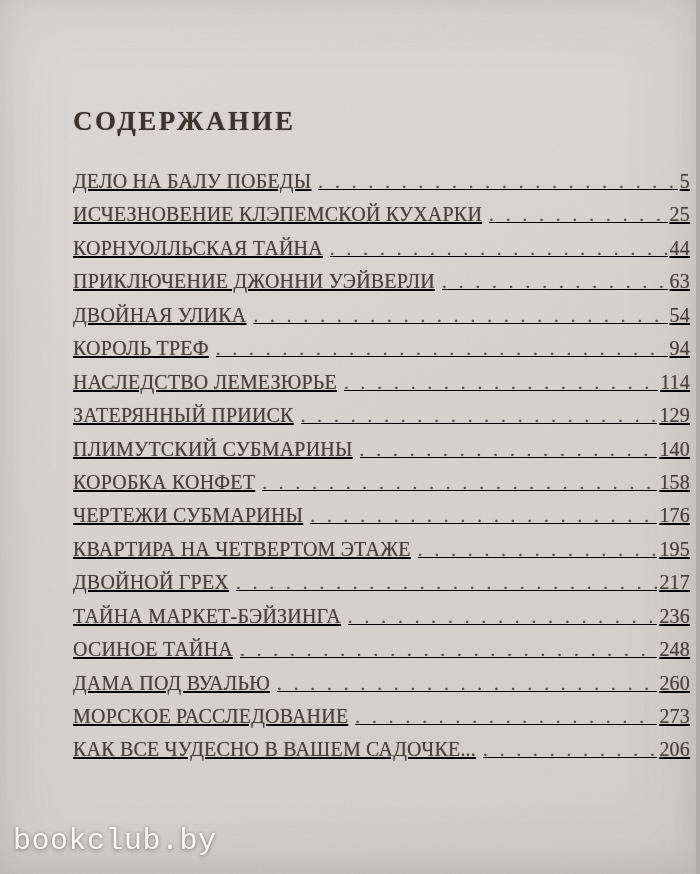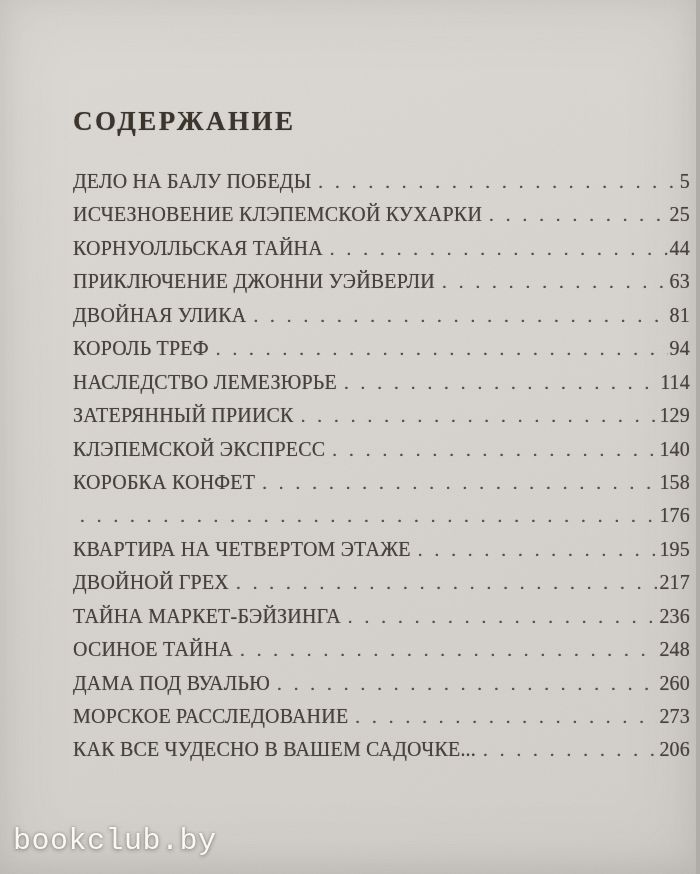--- a/index.html
+++ b/index.html
@@ -34,20 +34,21 @@
     font-weight: bold;
     letter-spacing: 2.5px;
     color: var(--ink-dark);
     text-shadow: 0 0 1px rgba(59,53,46,0.55);
   }
   .toc {
     position: absolute;
     left: 73px; top: 165px;
     width: 617px;
     filter: blur(0.22px);
+    text-decoration: underline;
   }
   .toc-row {
     display: flex;
     align-items: baseline;
     height: 33.45px;
     font-size: 20px;
     line-height: 33.45px;
     color: var(--ink);
     letter-spacing: 0.2px;
     text-shadow: 0 0 0.8px rgba(72,66,59,0.6);
@@ -113,21 +114,21 @@
 
     <div class="toc-row">
       <span class="toc-title">ПРИКЛЮЧЕНИЕ ДЖОННИ УЭЙВЕРЛИ</span>
       <span class="toc-dots">. . . . . . . . . . . . . . . . . . . . . . . . . . . . . . . . . . . . . . . . . . . . . . . . . . . . . . . . . . . . </span>
       <span class="toc-page">63</span>
     </div>
 
     <div class="toc-row">
       <span class="toc-title">ДВОЙНАЯ УЛИКА</span>
       <span class="toc-dots">. . . . . . . . . . . . . . . . . . . . . . . . . . . . . . . . . . . . . . . . . . . . . . . . . . . . . . . . . . . . </span>
-      <span class="toc-page">81</span>
+      <span class="toc-page">54</span>
     </div>
 
     <div class="toc-row">
       <span class="toc-title">КОРОЛЬ ТРЕФ</span>
       <span class="toc-dots">. . . . . . . . . . . . . . . . . . . . . . . . . . . . . . . . . . . . . . . . . . . . . . . . . . . . . . . . . . . . </span>
       <span class="toc-page">94</span>
     </div>
 
     <div class="toc-row">
       <span class="toc-title">НАСЛЕДСТВО ЛЕМЕЗЮРЬЕ</span>
@@ -135,32 +136,33 @@
       <span class="toc-page">114</span>
     </div>
 
     <div class="toc-row">
       <span class="toc-title">ЗАТЕРЯННЫЙ ПРИИСК</span>
       <span class="toc-dots">. . . . . . . . . . . . . . . . . . . . . . . . . . . . . . . . . . . . . . . . . . . . . . . . . . . . . . . . . . . . </span>
       <span class="toc-page">129</span>
     </div>
 
     <div class="toc-row">
-      <span class="toc-title">КЛЭПЕМСКОЙ ЭКСПРЕСС</span>
+      <span class="toc-title">ПЛИМУТСКИЙ СУБМАРИНЫ</span>
       <span class="toc-dots">. . . . . . . . . . . . . . . . . . . . . . . . . . . . . . . . . . . . . . . . . . . . . . . . . . . . . . . . . . . . </span>
       <span class="toc-page">140</span>
     </div>
 
     <div class="toc-row">
       <span class="toc-title">КОРОБКА КОНФЕТ</span>
       <span class="toc-dots">. . . . . . . . . . . . . . . . . . . . . . . . . . . . . . . . . . . . . . . . . . . . . . . . . . . . . . . . . . . . </span>
       <span class="toc-page">158</span>
     </div>
 
     <div class="toc-row">
+      <span class="toc-title">ЧЕРТЕЖИ СУБМАРИНЫ</span>
       <span class="toc-dots">. . . . . . . . . . . . . . . . . . . . . . . . . . . . . . . . . . . . . . . . . . . . . . . . . . . . . . . . . . . . </span>
       <span class="toc-page">176</span>
     </div>
 
     <div class="toc-row">
       <span class="toc-title">КВАРТИРА НА ЧЕТВЕРТОМ ЭТАЖЕ</span>
       <span class="toc-dots">. . . . . . . . . . . . . . . . . . . . . . . . . . . . . . . . . . . . . . . . . . . . . . . . . . . . . . . . . . . . </span>
       <span class="toc-page">195</span>
     </div>
 

